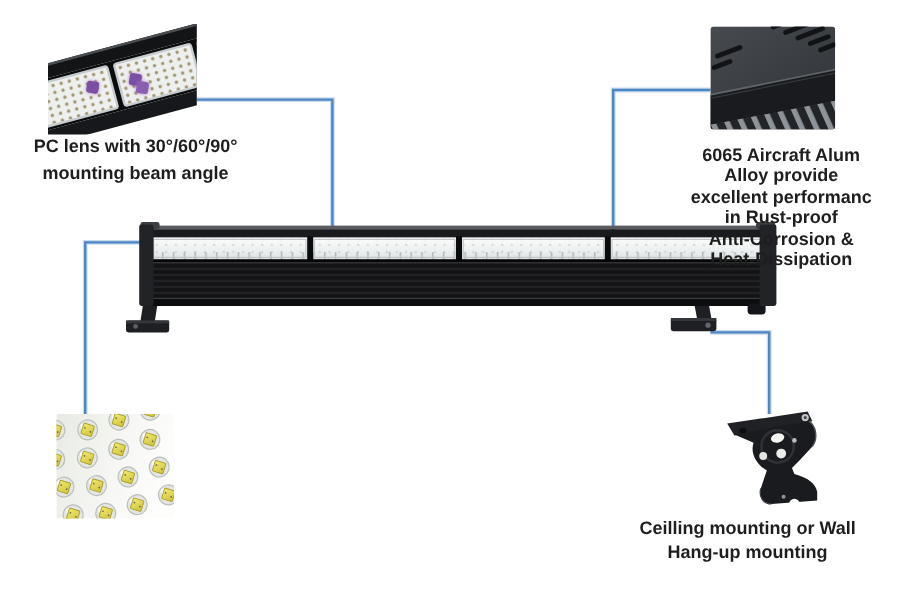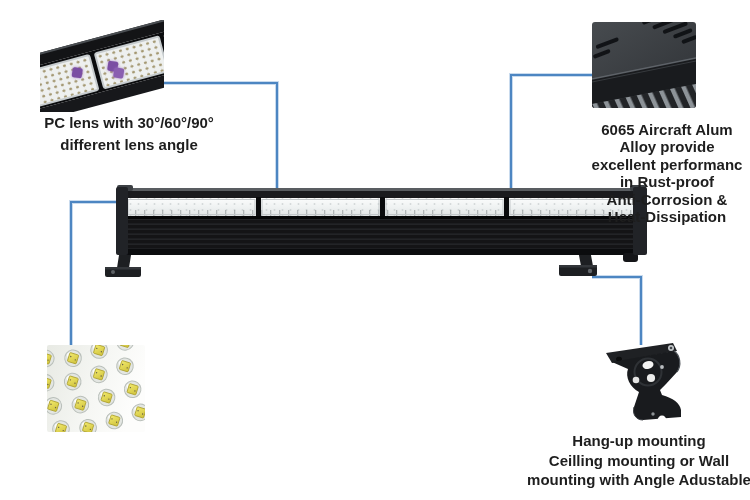--- a/index.html
+++ b/index.html
@@ -33,21 +33,21 @@
   .b2{left:12px;bottom:5px;background:#8a5fb0;}
   .b3{left:8px;top:11px;}
   .tl-rail-bottom{height:12px;background:#17181b;}
   .photo-heatsink{left:592px;top:22px;}
   .photo-product{left:104px;top:183px;}
   .photo-chips{left:47px;top:345px;}
   .photo-bracket{left:603px;top:340px;}
   
   .callout{
     position:absolute;z-index:3;text-align:center;
-    font-weight:700;font-size:15px;color:var(--color-text,#1e1e1e);margin-left:16px;
+    font-weight:700;font-size:15px;color:var(--color-text,#1e1e1e);
   }
   .co-tl{left:0;top:112px;width:226px;line-height:22px;}
   .co-tr{left:528px;top:121px;width:246px;line-height:17.4px;}
   .co-bl{left:2px;top:441px;width:250px;line-height:19px;}
   .co-br{left:496px;top:431px;width:254px;line-height:19.5px;}
 </style>
 </head>
 <body>
 
 <div class="stage">
@@ -245,32 +245,31 @@
       <circle cx="59" cy="27" r="1.9" fill="#b9bdc0"></circle>
       <circle cx="59" cy="80" r="4.4" fill="#ffffff"></circle>
       <circle cx="50" cy="74" r="1.7" fill="#8e9396"></circle>
       <path d="M71,11 C77,15 79,25 74,32" stroke="#4b5055" stroke-width="1.2" fill="none"></path>
       <path d="M31,67 C29,74 33,80 40,80" stroke="#3a3e43" stroke-width="1" fill="none"></path>
     </svg>
   </div>
 
   <div class="callout co-tl">
     <div>PC lens with 30°/60°/90°</div>
-    <div>different lens angle</div>
+    <div>mounting beam angle</div>
   </div>
 
   <div class="callout co-tr">
     <div>6065 Aircraft Alum</div>
     <div>Alloy provide</div>
     <div>excellent performanc</div>
     <div>in Rust-proof</div>
     <div>Anti-Corrosion &amp;</div>
     <div>Heat-Dissipation</div>
   </div>
 
 
   <div class="callout co-br">
+    <div>Ceilling mounting or Wall</div>
     <div>Hang-up mounting</div>
-    <div>Ceilling mounting or Wall</div>
-    <div>mounting with Angle Adustable</div>
   </div>
 
 </div>
 
 </body></html>

